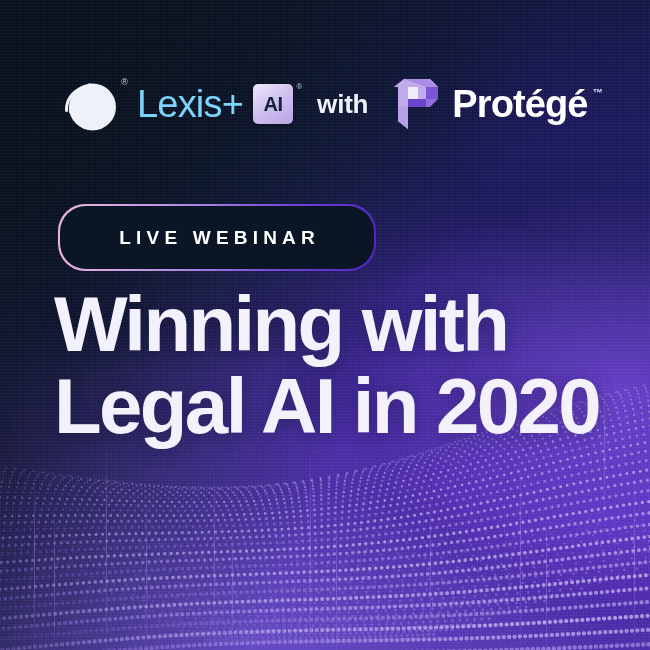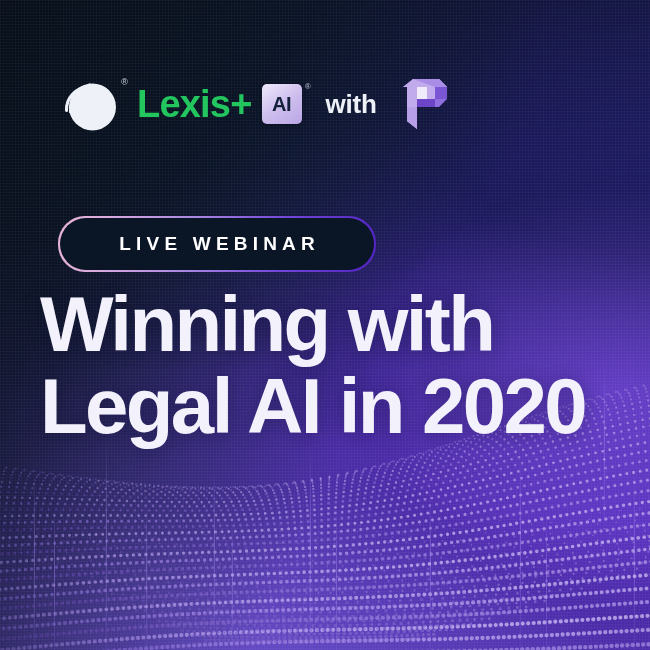--- a/index.html
+++ b/index.html
@@ -77,22 +77,22 @@
     display:flex; align-items:center; gap:0;
     height:72px;
   }
   .lexis-mark{ width:68px; height:68px; position:relative; flex:0 0 auto; }
   .lexis-mark svg{ display:block; }
   .lexis-reg{
     position:absolute; right:-5px; top:8px;
     font-size:9px; color:#cfd8e6; line-height:1;
   }
   .lexis-word{
-    font-size:38px; font-weight:700; letter-spacing:-.8px;
-    color:#22c55e; margin-left:14px; white-space:nowrap;
+    font-size:38px; font-weight:400; letter-spacing:-.8px;
+    color:#7dd3fc; margin-left:14px; white-space:nowrap;
   }
   .ai-badge{
     position:relative;
     width:40px; height:40px; margin-left:10px;
     border-radius:5px;
     background:linear-gradient(145deg,#efe9fb 0%, #cfc0ee 48%, #b9a6e6 100%);
     display:flex; align-items:center; justify-content:center;
     box-shadow:0 1px 4px rgba(0,0,0,.35);
     flex:0 0 auto;
   }
@@ -114,40 +114,40 @@
     font-size:38px; font-weight:700; letter-spacing:-.9px;
     color:#ffffff; margin-left:14px; white-space:nowrap;
   }
   .protege-tm{
     position:absolute; right:-15px; top:4px;
     font-size:10px; font-weight:600; color:#e8ecf5; letter-spacing:0;
   }
 
   
   .pill{
-    position:absolute; left:58px; top:216px;
-    width:318px; height:56px;
+    position:absolute; left:58px; top:204px;
+    width:318px; height:67px;
     border-radius:27px;
     padding:1.6px;
     background:linear-gradient(100deg,#e9b4d6 0%, #d9aadf 16%, #a887e2 42%, #7446d8 70%, #4f24bd 100%);
   }
   .pill-inner{
     width:100%; height:100%;
     border-radius:26px;
     background:#0a1526;
     display:flex; align-items:center; justify-content:center;
   }
   .pill-inner span{
     font-size:19px; font-weight:600; color:#ffffff;
     letter-spacing:5.2px; text-indent:5.2px;
   }
 
   
   .headline{
-    position:absolute; left:40px; top:286px;
+    position:absolute; left:54px; top:286px;
     width:580px;
   }
   .headline .line{
     font-size:78px;
     font-weight:700;
     line-height:.99;
     letter-spacing:-2.6px;
     color:#f3f1fb;
     white-space:nowrap;
     text-shadow:0 2px 18px rgba(10,12,40,.32);
@@ -344,20 +344,24 @@
           <path d="M2 8 L12 0 L38 0 L46 8 L46 20 L38 28 L16 28 L16 50 L6 42 L6 8 Z" fill="#8f6fdf"></path>
           <path d="M2 8 L12 0 L38 0 L46 8 L34 8 L34 20 L16 20 L16 50 L6 42 L6 8 Z" fill="#c1abec"></path>
           <path d="M12 0 L38 0 L46 8 L34 8 Z" fill="#a98ce6"></path>
           <rect x="16" y="20" width="18" height="8" fill="#6d45c9"></rect>
           <path d="M16 28 L16 50 L6 42 L6 28 Z" fill="#b7a0e8"></path>
           <rect x="16" y="8" width="10" height="12" fill="#f0ecfb"></rect>
           <path d="M34 8 L46 8 L46 20 L34 20 Z" fill="#7a55d4"></path>
         </svg>
       </div>
 
+      <div class="protege-word">
+        <span>Protégé</span>
+        <i class="protege-tm">™</i>
+      </div>
     </div>
 
     <div class="pill">
       <div class="pill-inner">
         <span>LIVE WEBINAR</span>
       </div>
     </div>
 
     <div class="headline" id="headline">
         <div class="line">Winning with</div>

